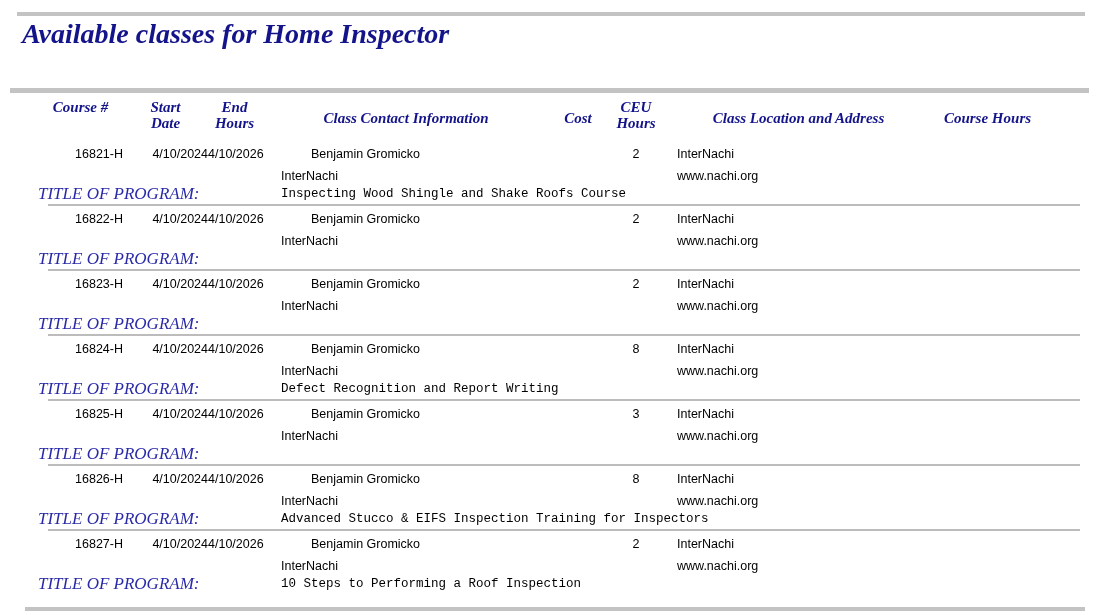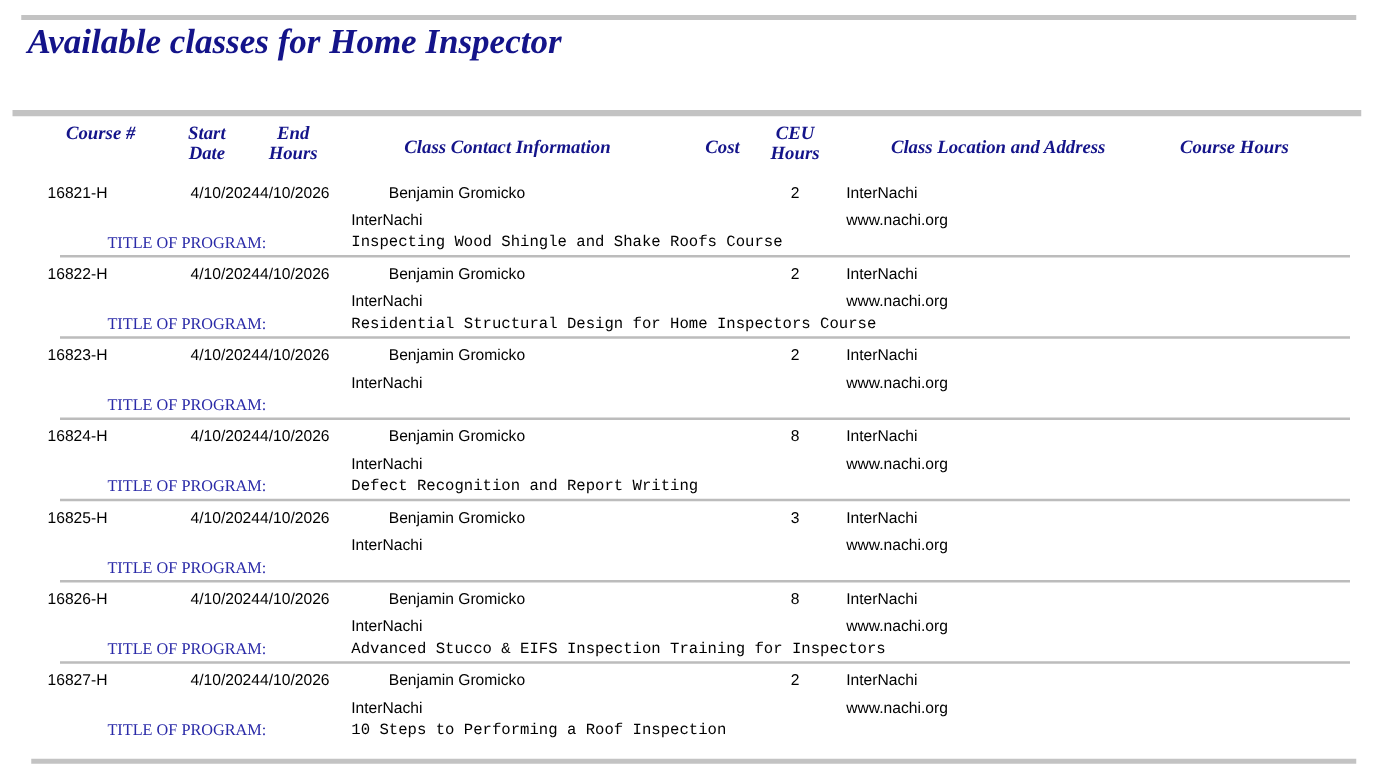--- a/index.html
+++ b/index.html
@@ -77,35 +77,36 @@
   .course-row::after {
     content: "";
     position: absolute;
     left: 48px; right: 24px; bottom: 0;
     height: 2px;
     background: #bcbcbc;
   }
   .course-row:last-child::after { display: none; }
 
   .cell { white-space: nowrap; }
-  .g-course  { grid-column: 1; grid-row: 1; text-align: left; }
+  .g-course  { grid-column: 1; grid-row: 1; text-align: right; }
   .g-start   { grid-column: 2; grid-row: 1; text-align: right; }
   .g-end     { grid-column: 3; grid-row: 1; text-align: right; }
   .g-cname   { grid-column: 4; grid-row: 1; padding-left: 50px; }
   .g-cost    { grid-column: 5; grid-row: 1; text-align: center; }
   .g-ceu     { grid-column: 6; grid-row: 1; text-align: center; }
   .g-loc1    { grid-column: 7; grid-row: 1; padding-left: 10px; }
   .g-hours   { grid-column: 8; grid-row: 1; text-align: center; }
   .g-corg    { grid-column: 4; grid-row: 2; padding-left: 20px; }
   .g-loc2    { grid-column: 7; grid-row: 2; padding-left: 10px; }
   .g-titlelabel {
     grid-column: 1 / 4; grid-row: 3;
-    text-align: center;
+    text-align: left;
     font-family: "Liberation Serif", serif;
-    font-size: 13px;
+    font-style: italic;
+    font-size: 17px;
     color: #2a2aa8;
   }
   .g-ptitle  { grid-column: 4 / 7; grid-row: 3; padding-left: 20px; overflow: visible; font-family: Liberation Mono, monospace; }
 </style>
 </head>
 <body>
 
 <div class="page">
 
   <div class="band top"></div>
@@ -162,21 +163,20 @@
     <div class="cell g-start">4/10/2024</div>
     <div class="cell g-end">4/10/2026</div>
     <div class="cell g-cname">Benjamin Gromicko</div>
     <div class="cell g-cost"></div>
     <div class="cell g-ceu">2</div>
     <div class="cell g-loc1">InterNachi</div>
     <div class="cell g-hours"></div>
     <div class="cell g-corg">InterNachi</div>
     <div class="cell g-loc2">www.nachi.org</div>
     <div class="cell g-titlelabel">TITLE OF PROGRAM:</div>
-    <div class="cell g-ptitle">Residential Structural Design for Home Inspectors Course</div>
   </div>
 
   <div class="course-row grid8">
     <div class="cell g-course">16823-H</div>
     <div class="cell g-start">4/10/2024</div>
     <div class="cell g-end">4/10/2026</div>
     <div class="cell g-cname">Benjamin Gromicko</div>
     <div class="cell g-cost"></div>
     <div class="cell g-ceu">2</div>
     <div class="cell g-loc1">InterNachi</div>

